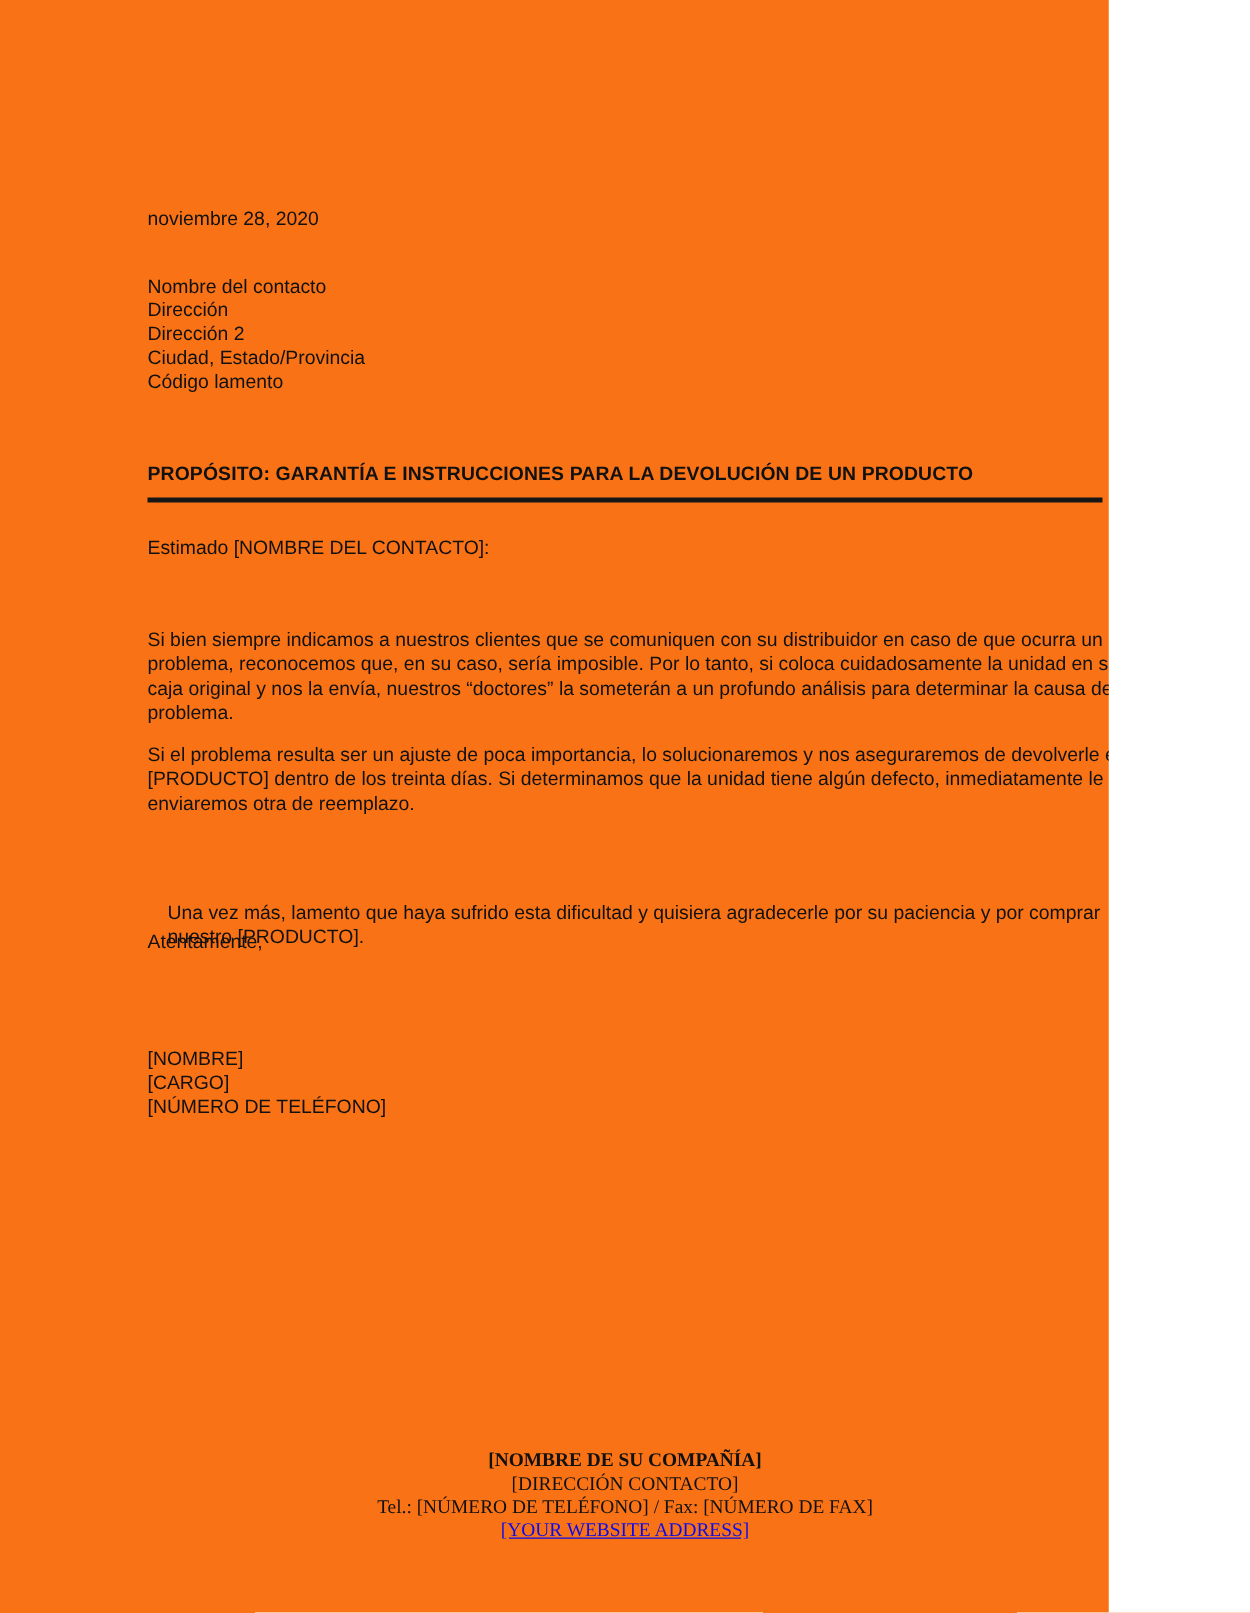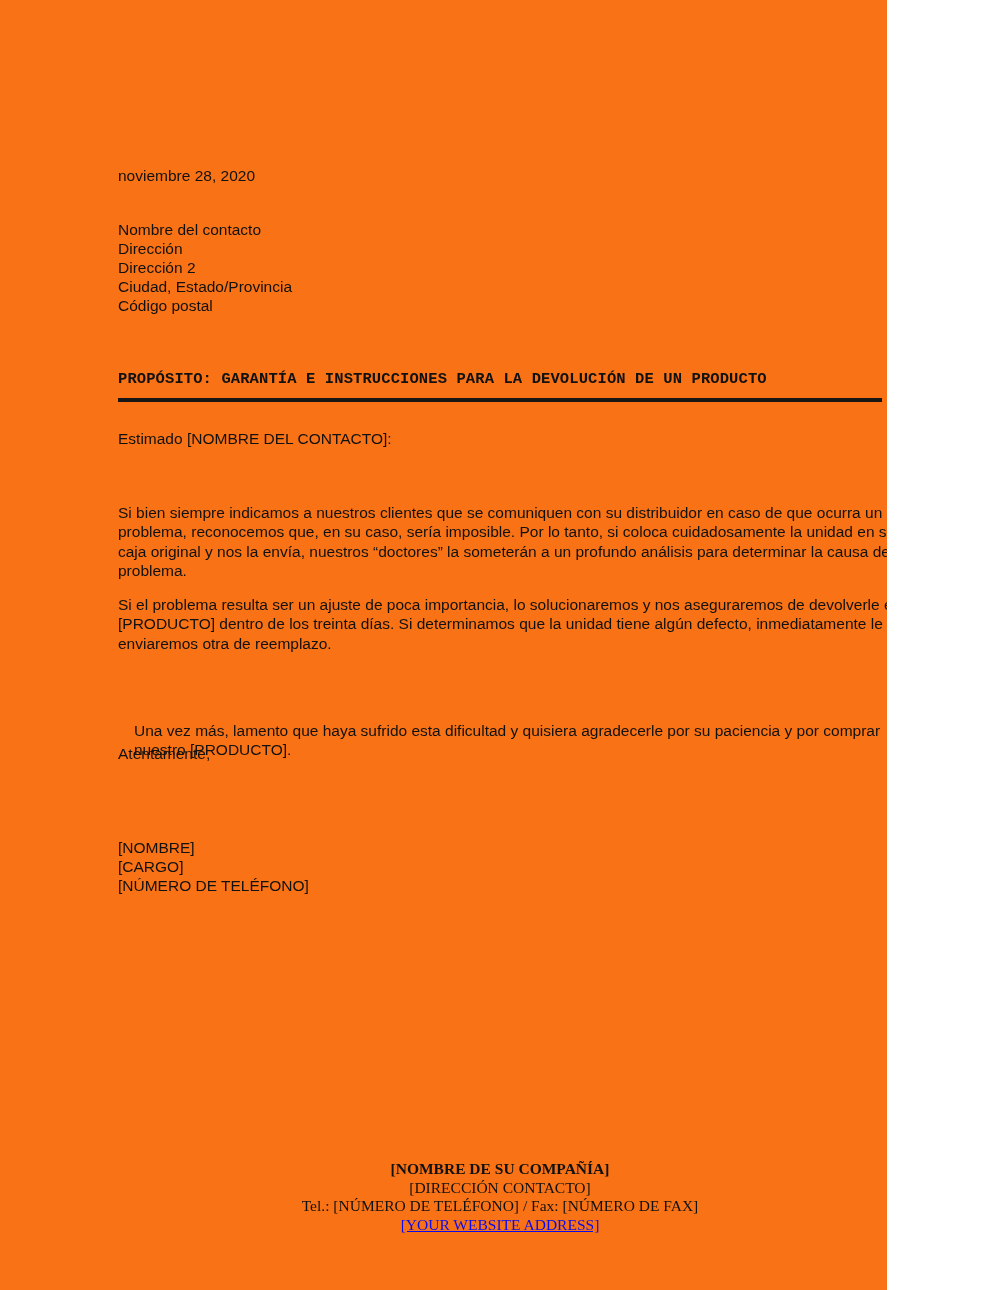--- a/index.html
+++ b/index.html
@@ -17,21 +17,21 @@
     line-height: 19.4px;
     color: #111111;
     overflow: hidden;
   }
   .block {
     position: absolute;
     left: 118px;
   }
   .date      { top: 166px; }
   .recipient { top: 221px; line-height: 18.9px; }
-  .subject   { top: 370px; font-weight: bold; width: 800px; letter-spacing: 0.1px; font-family: Liberation Mono, monospace; }
+  .subject   { top: 370px; font-weight: bold; width: 800px; letter-spacing: 0.1px; }
   .rule      { top: 398px; width: 764px; height: 4px; background: #161616; }
   .salutation{ top: 429px; width: 780px; }
   .p1        { top: 468px; width: 780px; margin: 0; }
   .p2        { top: 503px; width: 780px; margin: 0; }
   .p3        { top: 595px; width: 780px; margin: 0; }
   .p4        { top: 705px; width: 780px; margin: 16px; }
   .closing   { top: 744px; }
   .signature { top: 838px; line-height: 19.2px; }
   .footer {
     position: absolute;
@@ -54,21 +54,21 @@
 
 <div class="page">
 
   <div class="block date">noviembre 28, 2020</div>
 
   <div class="block recipient">
     <div>Nombre del contacto</div>
     <div>Dirección</div>
     <div>Dirección 2</div>
     <div>Ciudad, Estado/Provincia</div>
-    <div>Código postal</div>
+    <div>Código lamento</div>
   </div>
 
   <div class="block subject">PROPÓSITO: GARANTÍA E INSTRUCCIONES PARA LA DEVOLUCIÓN DE UN PRODUCTO</div>
 
   <div class="block rule"></div>
 
   <div class="block salutation">Estimado [NOMBRE DEL CONTACTO]:</div>
 
   <p class="block p2">Si bien siempre indicamos a nuestros clientes que se comuniquen con su distribuidor en caso de que ocurra un problema, reconocemos que, en su caso, sería imposible. Por lo tanto, si coloca cuidadosamente la unidad en su caja original y nos la envía, nuestros “doctores” la someterán a un profundo análisis para determinar la causa del problema.</p>
   <p class="block p3">Si el problema resulta ser un ajuste de poca importancia, lo solucionaremos y nos aseguraremos de devolverle el [PRODUCTO] dentro de los treinta días. Si determinamos que la unidad tiene algún defecto, inmediatamente le enviaremos otra de reemplazo.</p>

